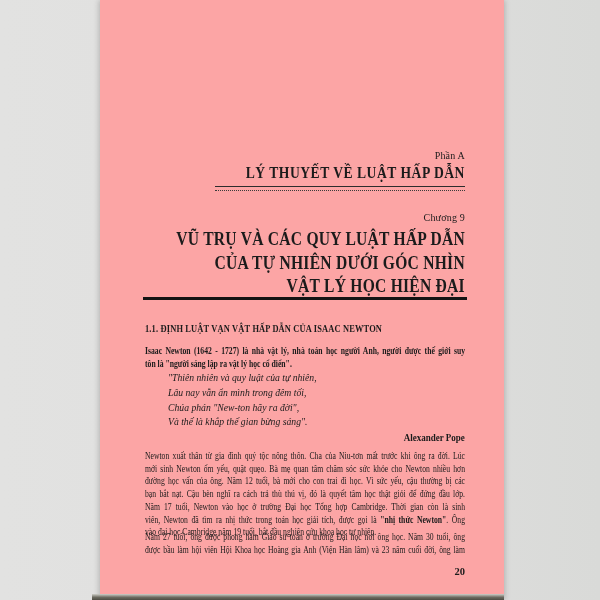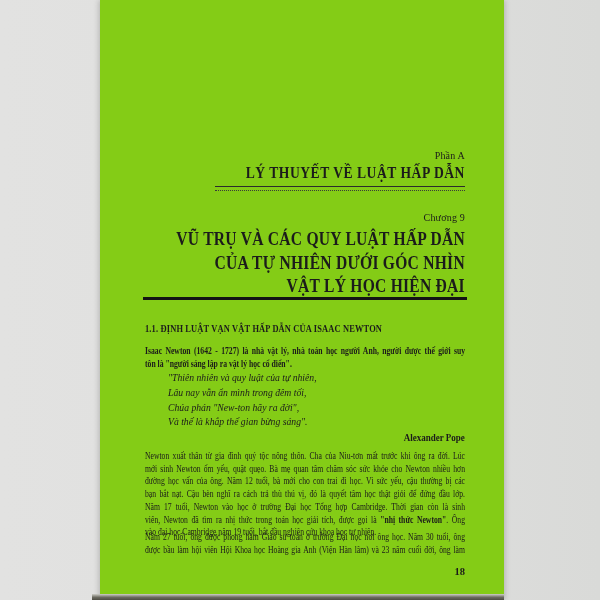--- a/index.html
+++ b/index.html
@@ -5,21 +5,21 @@
   html,body{margin:0;padding:0;}
   body{
     width:600px;height:600px;overflow:hidden;
     background:linear-gradient(90deg,#e2e2e1 0%,#dfdfde 55%,#d9dad8 100%);
     font-family:"Liberation Serif","DejaVu Serif",serif;
     color:#1b1b1b;
     position:relative;
   }
   .paper{
     position:absolute;left:100px;top:0;width:404px;height:600px;
-    background:#84cc16;
+    background:#fca5a5;
     box-shadow:-2px 0 5px rgba(0,0,0,.14),2px 0 5px rgba(0,0,0,.12);
   }
   .paper-bottom-edge{
     position:absolute;left:-8px;right:0;bottom:0;height:6px;
     background:linear-gradient(#cfcfc9,#6b6a60 55%,#4e4d44);
   }
   .abs{position:absolute;}
   .r{text-align:right;}
   .small-label{font-size:10px;letter-spacing:.2px;}
   .part-title{
@@ -107,16 +107,16 @@
     <div class="jline">Năm 17 tuổi, Newton vào học ở trường Đại học Tổng hợp Cambridge. Thời gian còn là sinh</div>
     <div class="jline"><span>viên, Newton đã tìm ra nhị thức trong toán học giải tích, được gọi là </span><b>"nhị thức Newton"</b><span>. Ông</span></div>
     <div class="jline last">vào đại học Cambridge năm 19 tuổi, bắt đầu nghiên cứu khoa học tự nhiên.</div>
   </div>
 
   <div class="abs bodyblock" style="top:531px;left:45px;">
     <div class="jline">Năm 27 tuổi, ông được phong hàm Giáo sư toán ở trường Đại học nơi ông học. Năm 30 tuổi, ông</div>
     <div class="jline">được bầu làm hội viên Hội Khoa học Hoàng gia Anh (Viện Hàn lâm) và 23 năm cuối đời, ông làm</div>
   </div>
 
-  <div class="abs r pagenum" style="top:566px;right:39px;">18</div>
+  <div class="abs r pagenum" style="top:566px;right:39px;">20</div>
 
   <div class="paper-bottom-edge"></div>
 </div>
 
 </body></html>

